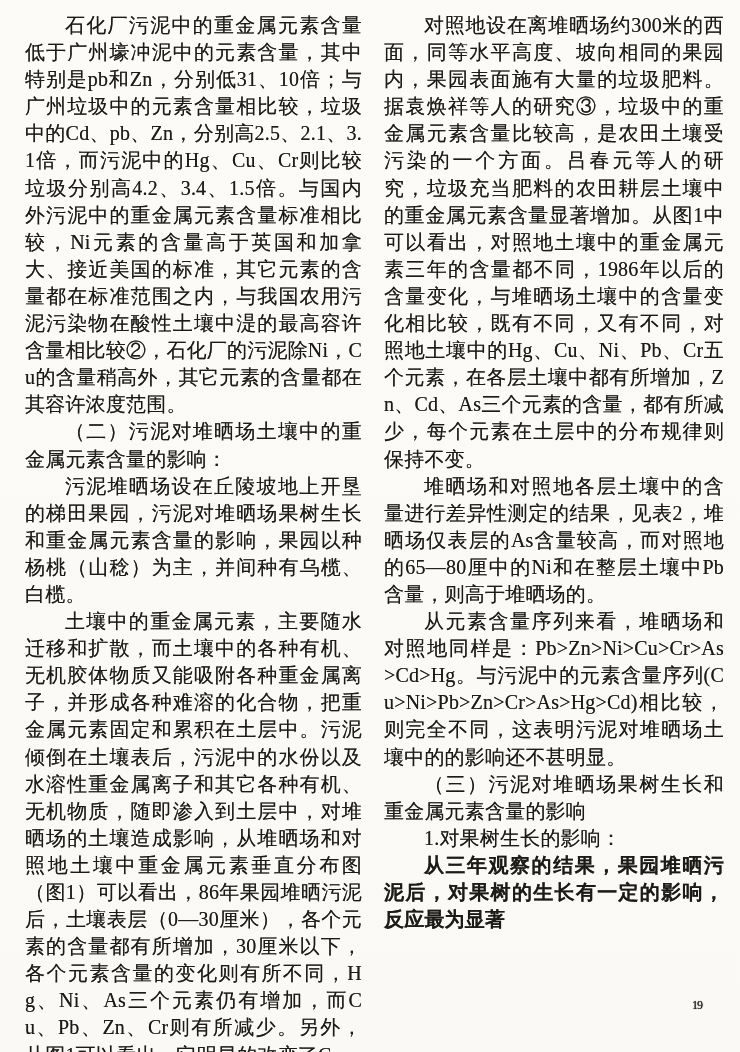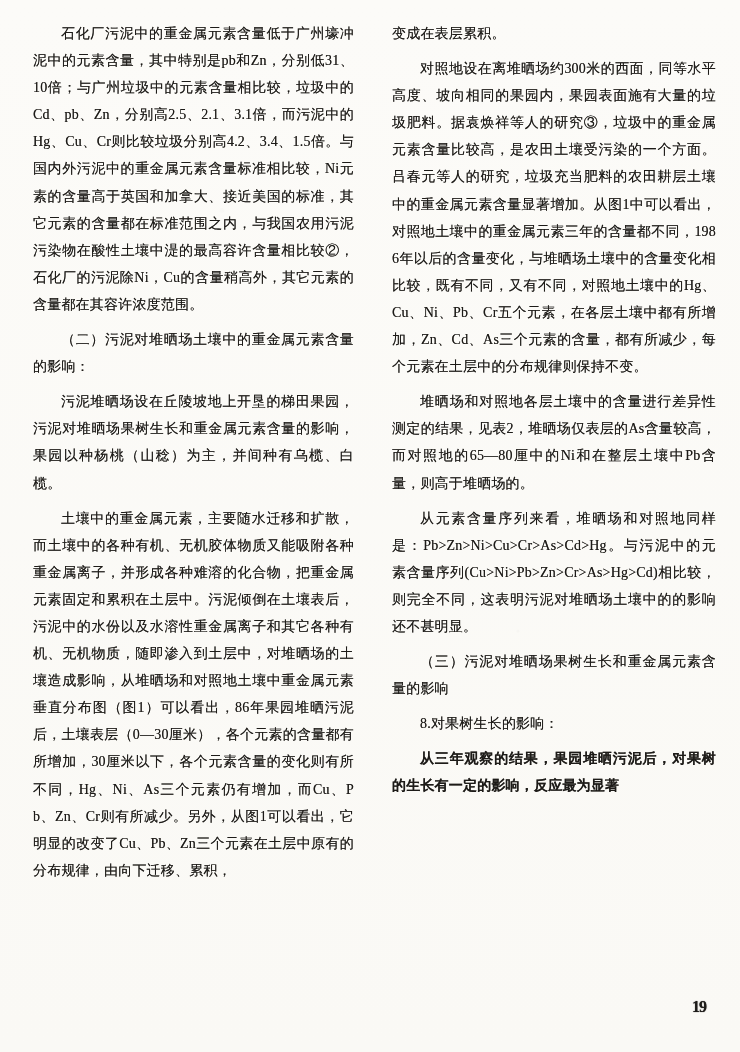--- a/index.html
+++ b/index.html
@@ -20,57 +20,56 @@
     font-family: "Liberation Serif", "DejaVu Serif", serif;
     color: #1d1b18;
   }
   .column {
     position: absolute;
     top: 12px;
   }
   .column.left  { left: 25px;  width: 337px; }
   .column.right { left: 384px; width: 340px; }
   p.para {
-    margin: 8px;
+    margin: 0;
     padding: 0;
-    font-size: 14px;
+    font-size: 20px;
     line-height: 27.1px;
     text-align: justify;
     text-justify: inter-character;
     letter-spacing: 0.2px;
     text-shadow: 0 0 0.5px rgba(20, 18, 15, 0.65);
     word-break: break-all;
   }
   p.para.indent { text-indent: 2em; }
   p.para.smudge { font-weight: bold; filter: blur(0.35px); }
   .page-number {
     position: absolute;
     left: 692px;
     top: 998px;
-    font-size: 16px;
-    font-weight: bold;
+    font-size: 12px;
+    font-weight: normal;
     letter-spacing: -1px;
     filter: blur(0.4px);
     text-shadow: 0 0 1px rgba(0,0,0,0.8);
     text-align: center;
   }
 </style>
 </head>
 <body>
 
 <div class="page">
   <div class="column left">
       <p class="para indent">石化厂污泥中的重金属元素含量低于广州壕冲泥中的元素含量，其中特别是pb和Zn，分别低31、10倍；与广州垃圾中的元素含量相比较，垃圾中的Cd、pb、Zn，分别高2.5、2.1、3.1倍，而污泥中的Hg、Cu、Cr则比较垃圾分别高4.2、3.4、1.5倍。与国内外污泥中的重金属元素含量标准相比较，Ni元素的含量高于英国和加拿大、接近美国的标准，其它元素的含量都在标准范围之内，与我国农用污泥污染物在酸性土壤中湜的最高容许含量相比较②，石化厂的污泥除Ni，Cu的含量稍高外，其它元素的含量都在其容许浓度范围。</p>
       <p class="para indent">（二）污泥对堆晒场土壤中的重金属元素含量的影响：</p>
       <p class="para indent">污泥堆晒场设在丘陵坡地上开垦的梯田果园，污泥对堆晒场果树生长和重金属元素含量的影响，果园以种杨桃（山稔）为主，并间种有乌榄、白榄。</p>
       <p class="para indent">土壤中的重金属元素，主要随水迁移和扩散，而土壤中的各种有机、无机胶体物质又能吸附各种重金属离子，并形成各种难溶的化合物，把重金属元素固定和累积在土层中。污泥倾倒在土壤表后，污泥中的水份以及水溶性重金属离子和其它各种有机、无机物质，随即渗入到土层中，对堆晒场的土壤造成影响，从堆晒场和对照地土壤中重金属元素垂直分布图（图1）可以看出，86年果园堆晒污泥后，土壤表层（0—30厘米），各个元素的含量都有所增加，30厘米以下，各个元素含量的变化则有所不同，Hg、Ni、As三个元素仍有增加，而Cu、Pb、Zn、Cr则有所减少。另外，从图1可以看出，它明显的改变了Cu、Pb、Zn三个元素在土层中原有的分布规律，由向下迁移、累积，</p>
     </div>
   <div class="column right">
-      <p class="para">变成在表层累积。</p>
       <p class="para indent">对照地设在离堆晒场约300米的西面，同等水平高度、坡向相同的果园内，果园表面施有大量的垃圾肥料。据袁焕祥等人的研究③，垃圾中的重金属元素含量比较高，是农田土壤受污染的一个方面。吕春元等人的研究，垃圾充当肥料的农田耕层土壤中的重金属元素含量显著增加。从图1中可以看出，对照地土壤中的重金属元素三年的含量都不同，1986年以后的含量变化，与堆晒场土壤中的含量变化相比较，既有不同，又有不同，对照地土壤中的Hg、Cu、Ni、Pb、Cr五个元素，在各层土壤中都有所增加，Zn、Cd、As三个元素的含量，都有所减少，每个元素在土层中的分布规律则保持不变。</p>
       <p class="para indent">堆晒场和对照地各层土壤中的含量进行差异性测定的结果，见表2，堆晒场仅表层的As含量较高，而对照地的65—80厘中的Ni和在整层土壤中Pb含量，则高于堆晒场的。</p>
       <p class="para indent">从元素含量序列来看，堆晒场和对照地同样是：Pb&gt;Zn&gt;Ni&gt;Cu&gt;Cr&gt;As&gt;Cd&gt;Hg。与污泥中的元素含量序列(Cu&gt;Ni&gt;Pb&gt;Zn&gt;Cr&gt;As&gt;Hg&gt;Cd)相比较，则完全不同，这表明污泥对堆晒场土壤中的的影响还不甚明显。</p>
       <p class="para indent">（三）污泥对堆晒场果树生长和重金属元素含量的影响</p>
-      <p class="para indent">8.对果树生长的影响：</p>
+      <p class="para indent">1.对果树生长的影响：</p>
       <p class="para indent smudge">从三年观察的结果，果园堆晒污泥后，对果树的生长有一定的影响，反应最为显著</p>
     </div>
   <div class="page-number">19</div>
 </div>
 
 </body></html>

